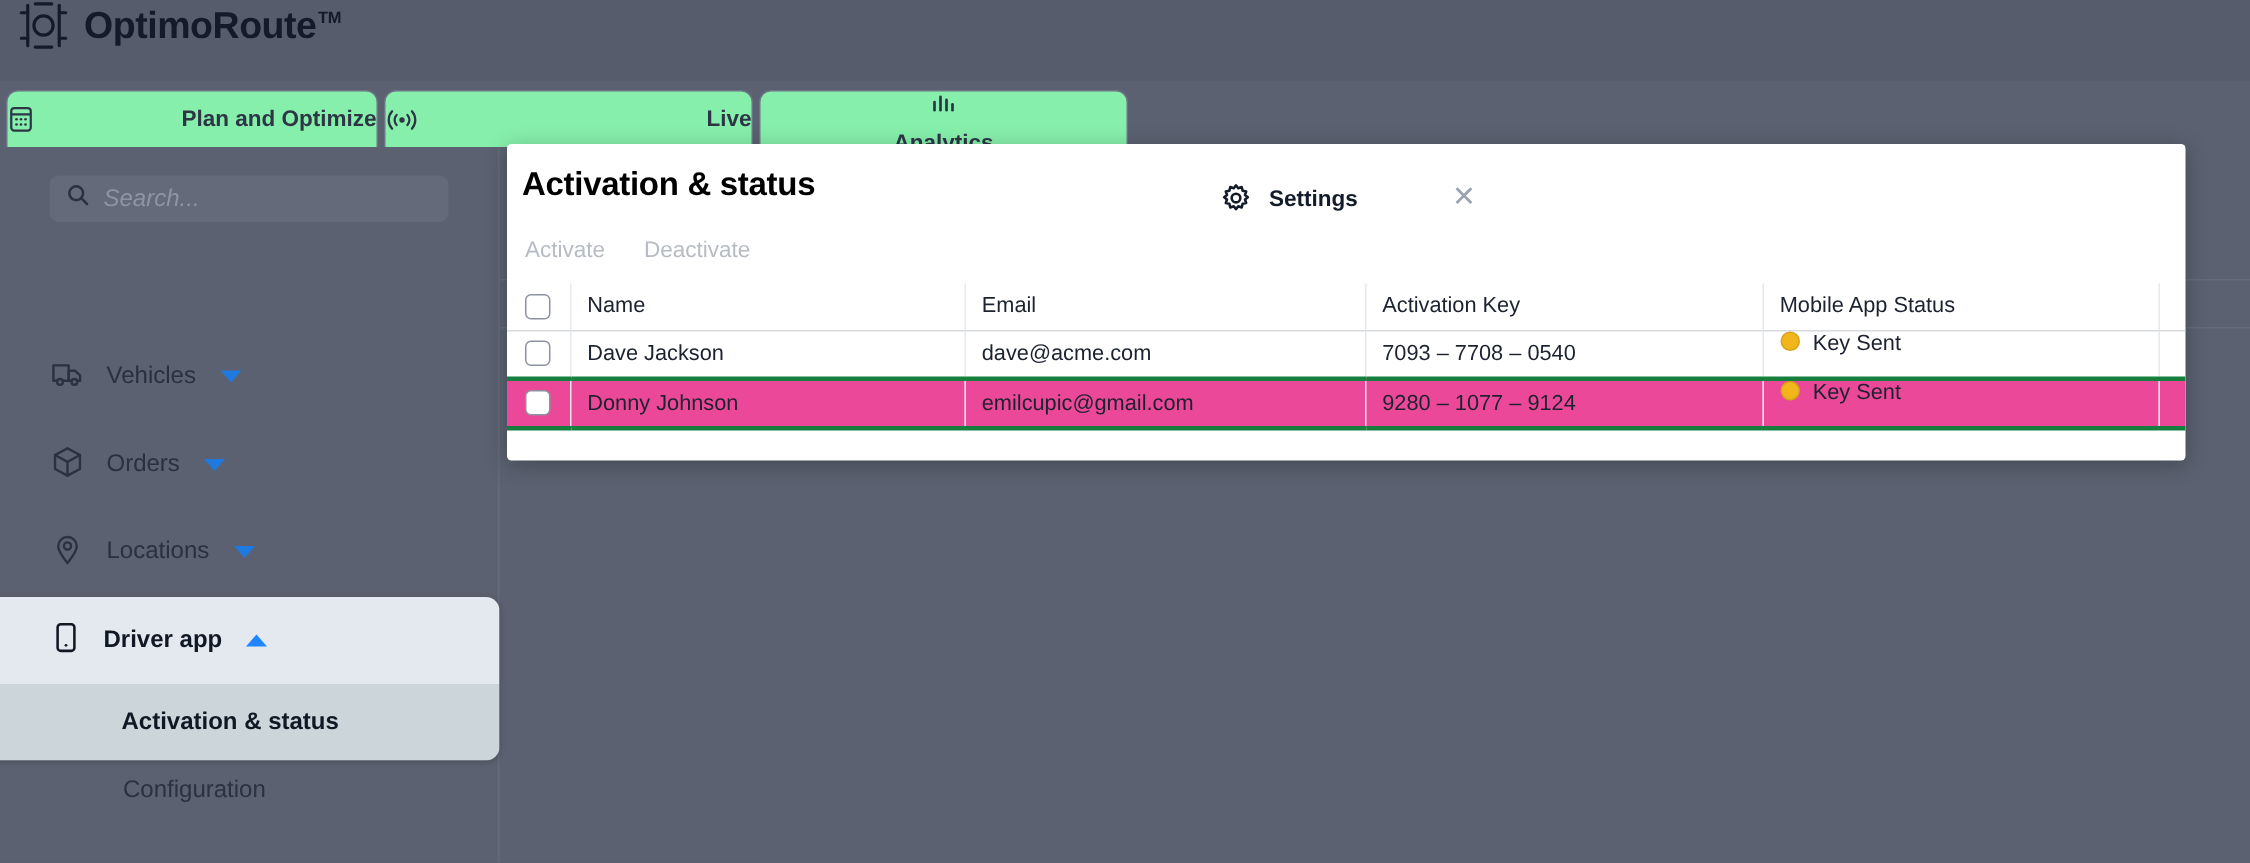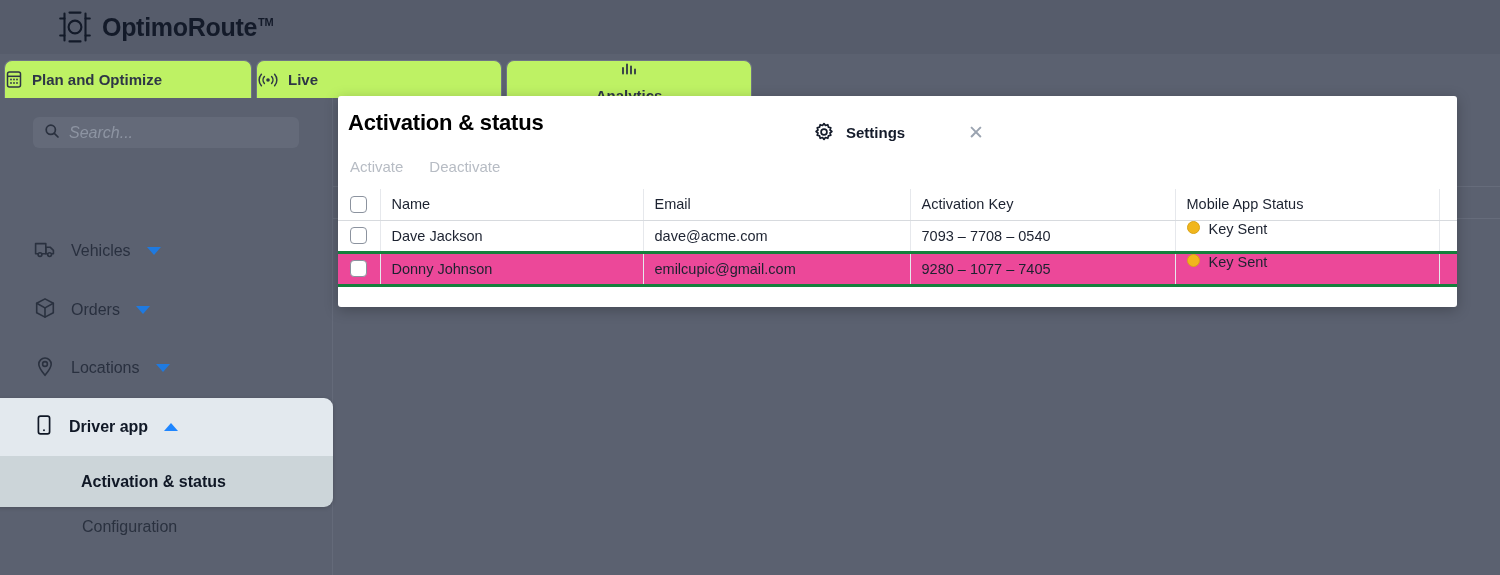--- a/index.html
+++ b/index.html
@@ -13,21 +13,21 @@
   
   #app-root {
     position: absolute; inset: 0;
     background: #5b6170;
   }
 
   
   #brand-bar {
     position: absolute; left: 0; top: 0; width: 1500px; height: 54px;
     background: #565c6b;
-    display: flex; align-items: center; padding-left: 46px;
+    display: flex; align-items: flex-start;
   }
   #brand-logo-wrap {
     display: flex; align-items: center; gap: 10px;
     margin-left: 12px;
   }
   .logo-mark { width: 34px; height: 34px; display: block; }
   #brand-name {
     font-size: 25px; font-weight: bold; color: #131a29;
     letter-spacing: -0.3px; position: relative;
   }
@@ -35,25 +35,25 @@
     font-size: 11px; font-weight: bold; color: #131a29;
     position: relative; top: -10px; left: 1px;
   }
 
   
   #tab-strip {
     position: absolute; left: 0; top: 54px; width: 1500px; height: 44px;
   }
   .tab {
     position: absolute; top: 6px; height: 38px;
-    background: #bef264;
+    background: #86efac;
     border: 1px solid #6e7485;
     border-bottom: none;
     border-radius: 8px 8px 0 0;
-    display: flex; align-items: center; justify-content: flex-start;
+    display: flex; align-items: center; justify-content: space-between;
     gap: 9px;
     color: #2e3646;
     font-size: 15px; font-weight: bold;
   }
   .tab .tab-ico { display: flex; align-items: center; }
   #tab-plan      { left: 4px;   width: 248px; }
   #tab-live      { left: 256px; width: 246px; }
   #tab-analytics { left: 506px; width: 246px; flex-direction: column; }
   #tab-settings {
     left: 752px; width: 250px; top: 58px; height: 40px;
@@ -393,21 +393,21 @@
             </span>
           </td>
           <td class="col-pad"></td>
         </tr>
         <tr>
           <td class="col-check">
             <span class="cbx"></span>
           </td>
           <td class="col-name">Donny Johnson</td>
           <td class="col-email">emilcupic@gmail.com</td>
-          <td class="col-key">9280 – 1077 – 7405</td>
+          <td class="col-key">9280 – 1077 – 9124</td>
           <td class="col-status">
             <span class="status-cell">
               <span class="status-dot"></span>
               <span>Key Sent</span>
             </span>
           </td>
           <td class="col-pad"></td>
         </tr>
       </tbody>
     </table>

